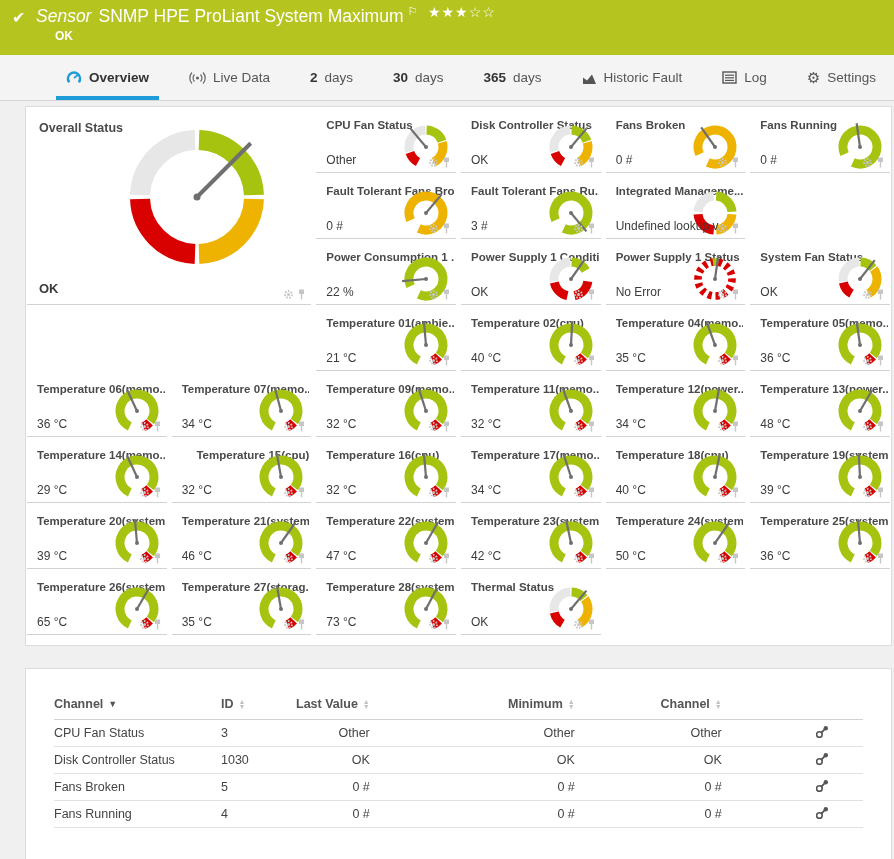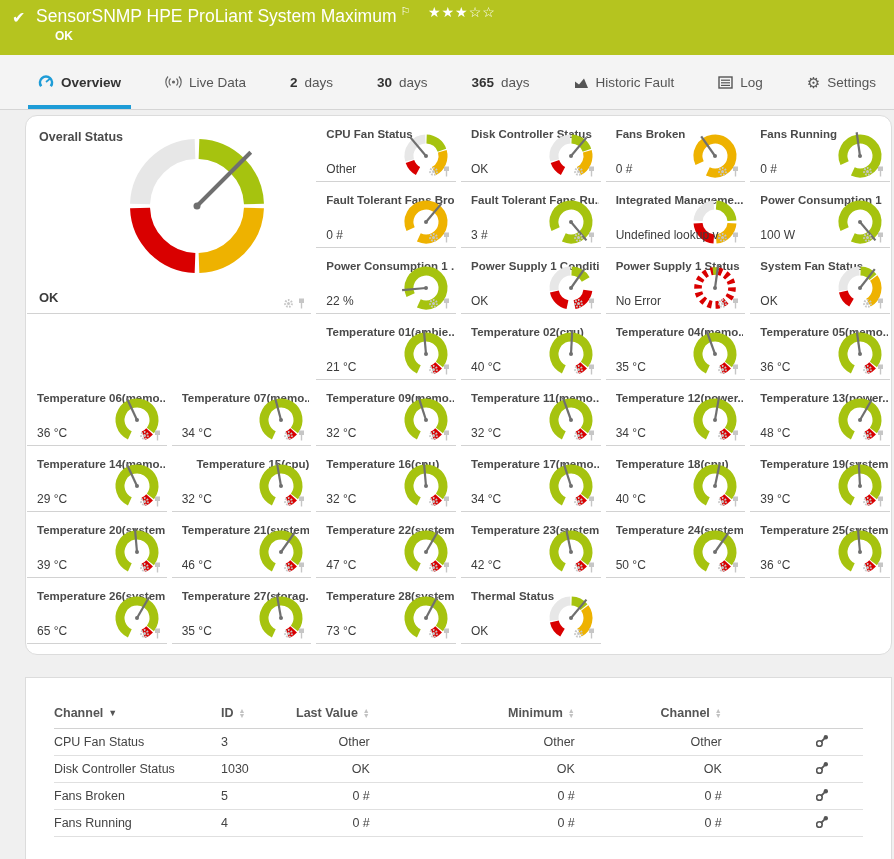--- a/index.html
+++ b/index.html
@@ -3,40 +3,40 @@
 <meta charset="utf-8">
 <style>
   * { margin:0; padding:0; box-sizing:border-box; }
   html,body { width:894px; height:859px; overflow:hidden; background:#f0f0f0;
     font-family:"Liberation Sans", sans-serif; color:#444; }
 
   
   .titlebar { background:#b5c41f; height:55px; position:relative; color:#fff; }
   .titlebar .check { position:absolute; left:12px; top:8px; font-size:16px; }
   .titlebar .tline { position:absolute; left:36px; top:5px; font-size:17.5px; white-space:nowrap; }
-  .titlebar .stype { }
+  .titlebar .stype { font-style:italic; margin-right:7px; }
   .titlebar .flag { font-size:11px; vertical-align:super; margin-left:4px; }
   .titlebar .stars { position:absolute; left:428px; top:4px; font-size:14px; letter-spacing:1px; }
   .titlebar .substatus { position:absolute; left:55px; top:29px; font-size:12px; font-weight:bold; }
 
   
-  .tabbar { height:55px; background:#f4f4f4; border-bottom:1px solid #d5d5d5;
-    display:flex; align-items:stretch; padding:0 14px 0 34px; justify-content:space-between; }
+  .tabbar { height:46px; background:#f4f4f4; border-bottom:1px solid #d5d5d5;
+    display:flex; align-items:stretch; padding:0 14px 0 62px; justify-content:space-between; }
   .tab { display:flex; align-items:center; gap:7px; font-size:13.5px; color:#555;
     position:relative; padding:0 4px; cursor:pointer; white-space:nowrap; }
   .tab .num { font-weight:bold; color:#333; }
   .tab.active { color:#333; font-weight:bold; }
   .tab.active::after { content:""; position:absolute; left:-6px; right:-6px; bottom:0;
     height:4px; background:#1e9cd7; }
   .tab svg, .tab .gear-glyph { flex:0 0 auto; }
   .gear-glyph { font-size:15px; color:#555; line-height:1; }
 
   
   .card { background:#fff; border:1px solid #dcdcdc; margin:5px 2px 0 25px; }
-  .card.gauges { height:540px;border-radius:12px; }
+  .card.gauges { height:540px; }
   .card.table-card { margin-top:22px; height:200px; padding:20px 28px 0 28px; }
 
   
   .gauge-grid { display:grid; grid-template-columns:repeat(6,1fr); grid-auto-rows:66px;
     column-gap:5px; padding:0 1px 8px 1px; }
   .tile { position:relative; border-bottom:1px solid #d2d2d2; overflow:hidden; }
   .tile .label { position:absolute; top:12px; left:10px; right:2px; font-size:11.5px;
     font-weight:bold; color:#4a4a4a; white-space:nowrap; overflow:hidden; }
   .tile .value { position:absolute; left:10px; bottom:5px; font-size:12px; color:#3c3c3c; }
   .tile .gsvg { position:absolute; right:4px; top:13px; }
@@ -268,39 +268,20 @@
   </div>
       <div class="tile" style="grid-area: 2 / 5;">
     <div class="label">Integrated Manageme...</div>
     <svg class="gsvg" width="52" height="53" viewBox="0 0 52 53">
           <path d="M 9.04 25.81 A 17 17 0 0 1 24.81 10.04" stroke="#e7e7e7" stroke-width="9" fill="none"></path>
           <path d="M 27.19 10.04 A 17 17 0 0 1 42.96 25.81" stroke="#a6c30f" stroke-width="9" fill="none"></path>
           <path d="M 42.96 28.19 A 17 17 0 0 1 27.19 43.96" stroke="#eeb200" stroke-width="9" fill="none"></path>
           <path d="M 24.81 43.96 A 17 17 0 0 1 9.04 28.19" stroke="#d90000" stroke-width="9" fill="none"></path>
         </svg>
     <div class="value">Undefined lookup v...</div>
-    <div class="ticons">
-      <svg width="11" height="11" viewBox="0 0 11 11">
-        <circle cx="5.5" cy="5.5" r="3.4" fill="none" stroke="currentColor" stroke-width="2" stroke-dasharray="1.6 1.4"></circle>
-        <circle cx="5.5" cy="5.5" r="1.5" fill="currentColor"></circle>
-      </svg>
-      <svg width="9" height="11" viewBox="0 0 9 11">
-        <rect x="2" y="0.5" width="5" height="4.5" fill="currentColor"></rect>
-        <line x1="4.5" y1="5" x2="4.5" y2="10.5" stroke="currentColor" stroke-width="1.4"></line>
-      </svg>
-    </div>
-  </div>
-      <div class="tile" style="grid-area: 2 / 6;">
-    <div class="label">Power Consumption 1</div>
-    <svg class="gsvg" width="52" height="53" viewBox="0 0 52 53">
-          <path d="M 10.59 34.18 A 17 17 0 1 1 18.82 42.41" stroke="#a6c30f" stroke-width="9" fill="none"></path>
-          <line x1="26" y1="27" x2="41.43" y2="45.39" stroke="#6f6f6f" stroke-width="2.2"></line>
-          <circle cx="26" cy="27" r="2" fill="#6f6f6f"></circle>
-        </svg>
-    <div class="value">100 W</div>
     <div class="ticons">
       <svg width="11" height="11" viewBox="0 0 11 11">
         <circle cx="5.5" cy="5.5" r="3.4" fill="none" stroke="currentColor" stroke-width="2" stroke-dasharray="1.6 1.4"></circle>
         <circle cx="5.5" cy="5.5" r="1.5" fill="currentColor"></circle>
       </svg>
       <svg width="9" height="11" viewBox="0 0 9 11">
         <rect x="2" y="0.5" width="5" height="4.5" fill="currentColor"></rect>
         <line x1="4.5" y1="5" x2="4.5" y2="10.5" stroke="currentColor" stroke-width="1.4"></line>
       </svg>
     </div>

